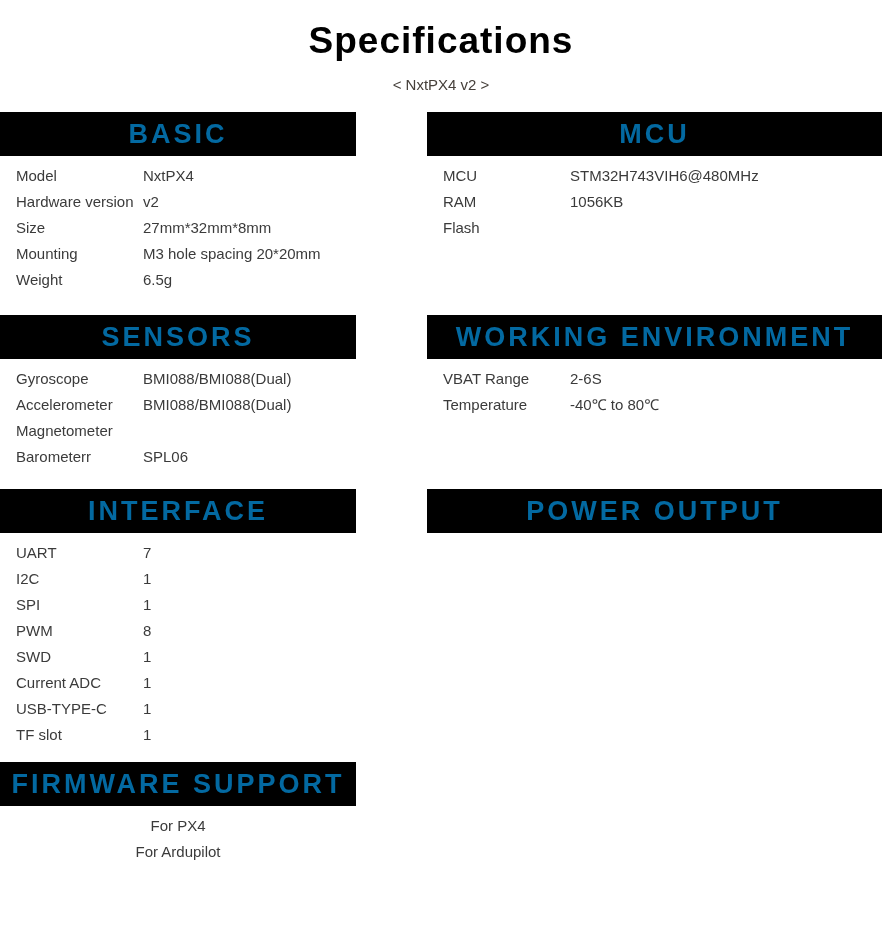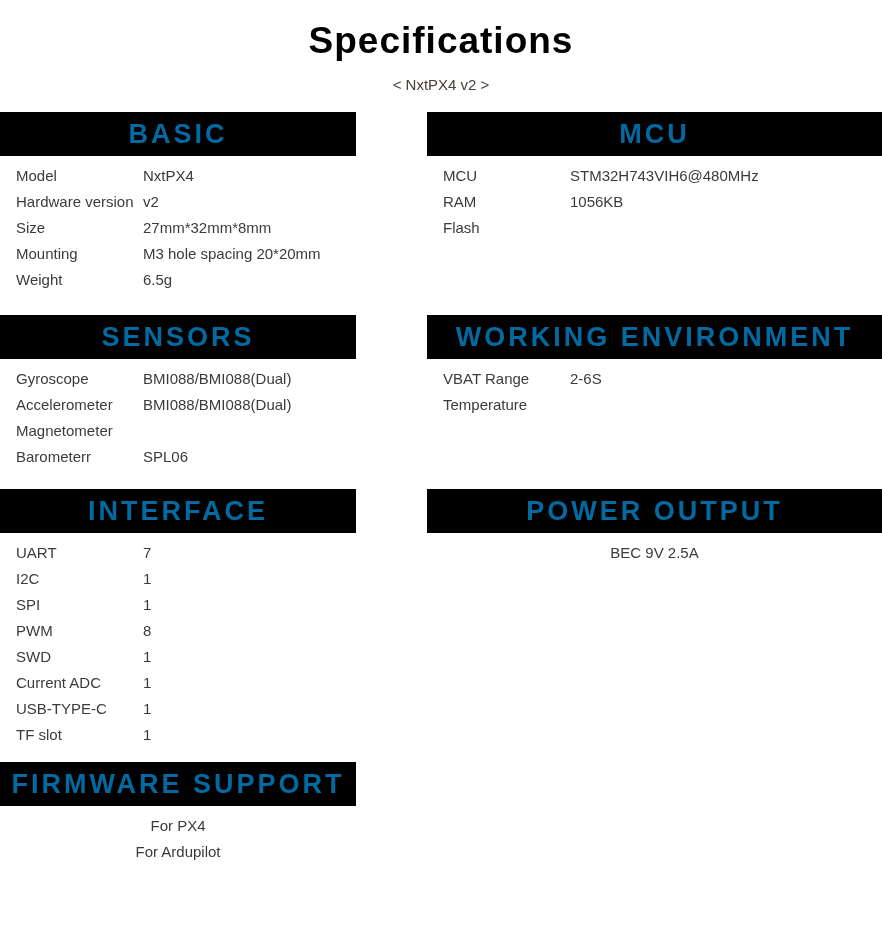--- a/index.html
+++ b/index.html
@@ -152,20 +152,21 @@
   </div>
 
   <div class="section">
     <div class="section-bar">WORKING ENVIRONMENT</div>
     <div class="row">
       <span class="label">VBAT Range</span>
       <span class="value">2-6S</span>
     </div>
     <div class="row">
       <span class="label">Temperature</span>
+      <span class="value">-40℃ to 80℃</span>
     </div>
   </div>
 
   <div class="section">
     <div class="section-bar">INTERFACE</div>
     <div class="row">
       <span class="label">UART</span>
       <span class="value">7</span>
     </div>
     <div class="row">
@@ -193,21 +194,20 @@
       <span class="value">1</span>
     </div>
     <div class="row">
       <span class="label">TF slot</span>
       <span class="value">1</span>
     </div>
   </div>
 
   <div class="section">
     <div class="section-bar">POWER OUTPUT</div>
-    <div class="center-row">BEC 9V 2.5A</div>
   </div>
 
   <div class="section">
     <div class="section-bar">FIRMWARE SUPPORT</div>
     <div class="center-row">For PX4</div>
     <div class="center-row">For Ardupilot</div>
   </div>
 
   <div></div>
 

